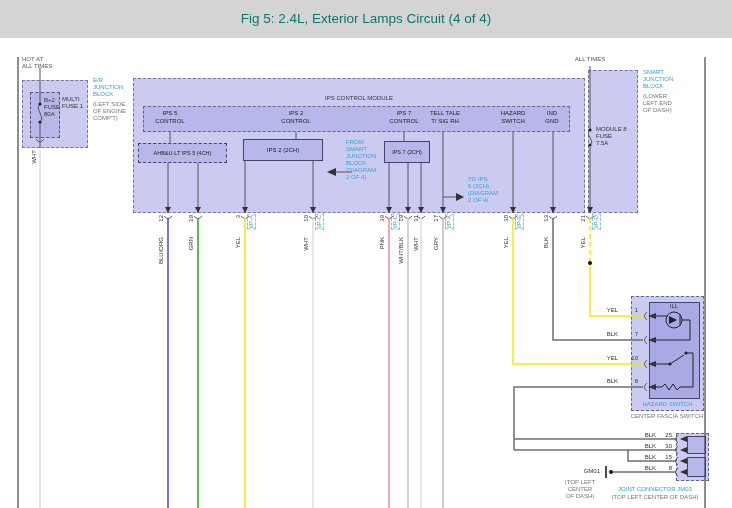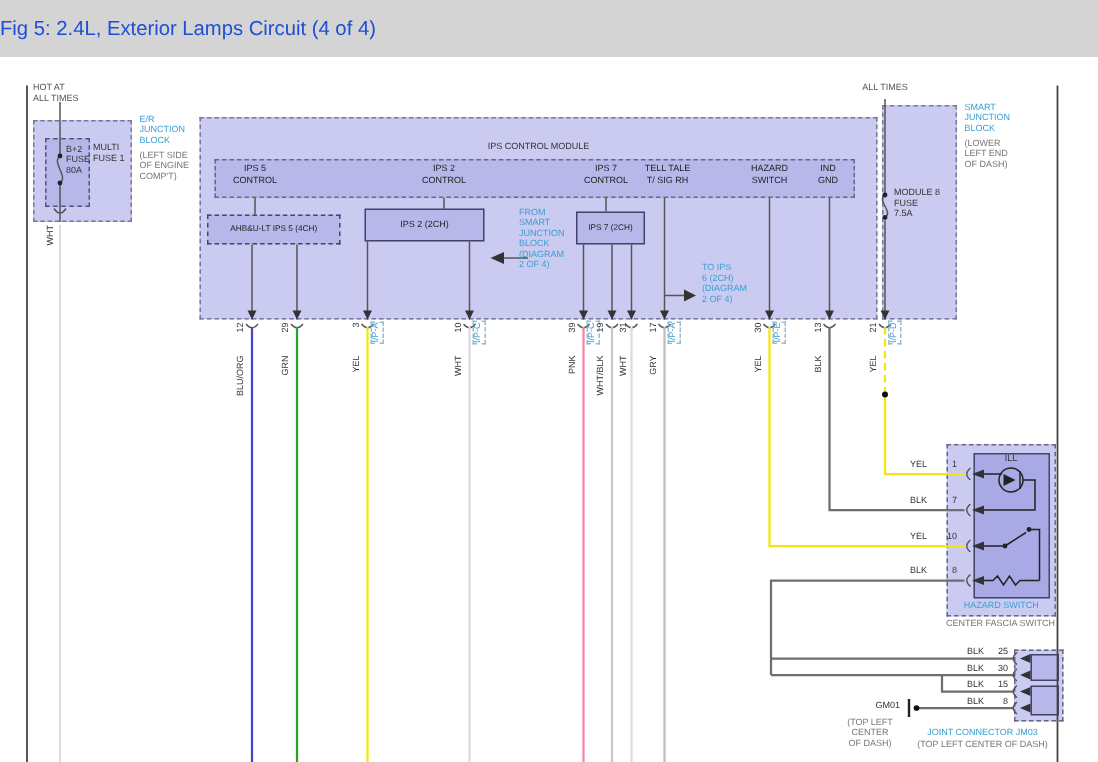--- a/index.html
+++ b/index.html
@@ -1,19 +1,19 @@
 <!DOCTYPE html>
 <html><head>
 <meta charset="utf-8">
 <style>
   html,body{margin:0;padding:0;background:#fff;}
   #stage{position:relative;width:732px;height:508px;background:#fff;overflow:hidden;
          font-family:"Liberation Sans",sans-serif;}
   #hdr{position:absolute;left:0;top:0;width:732px;height:38px;background:#d4d4d4;z-index:4;}
-  #hdr .t{display:block;line-height:38px;font-size:13.5px;color:#1d4ed8;}
+  #hdr .t{display:block;text-align:center;line-height:38px;font-size:13.5px;color:#0f766e;}
   .box{position:absolute;z-index:1;box-sizing:border-box;}
   .dash{border:1px dashed #77779a;}
   .soliddark{border:1px solid #44446a;}
   .fillA{background:#cbcbf2;}
   .fillB{background:#b7b7ea;}
   .fillC{background:#a9a9e6;}
   svg.wires{position:absolute;left:0;top:0;z-index:2;pointer-events:none;}
   .lbl{position:absolute;z-index:3;font-size:6px;line-height:7px;color:#333;white-space:nowrap;}
   .lbl.b{color:#3a9fd0;}
   .lbl.g{color:#777;}

